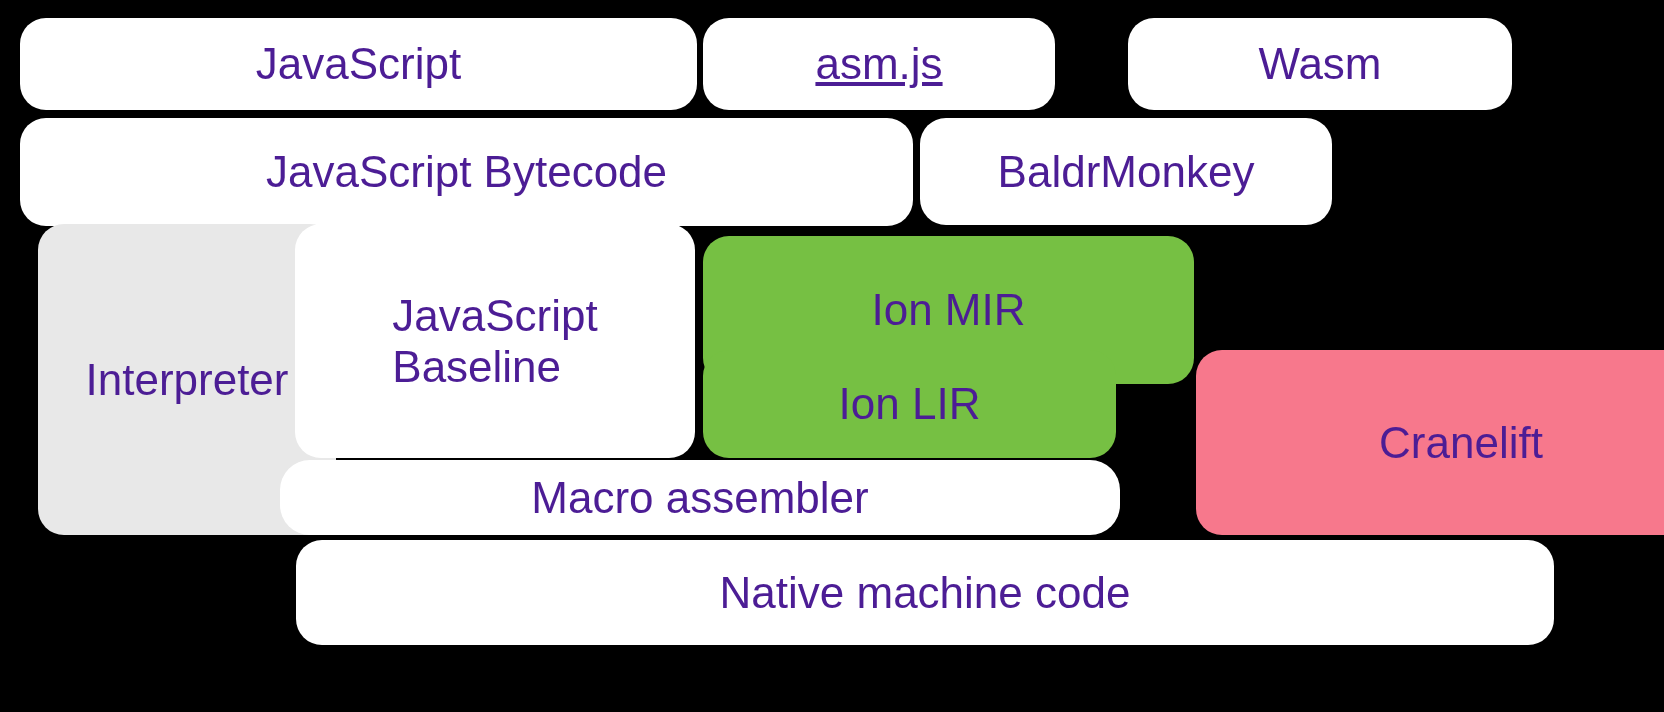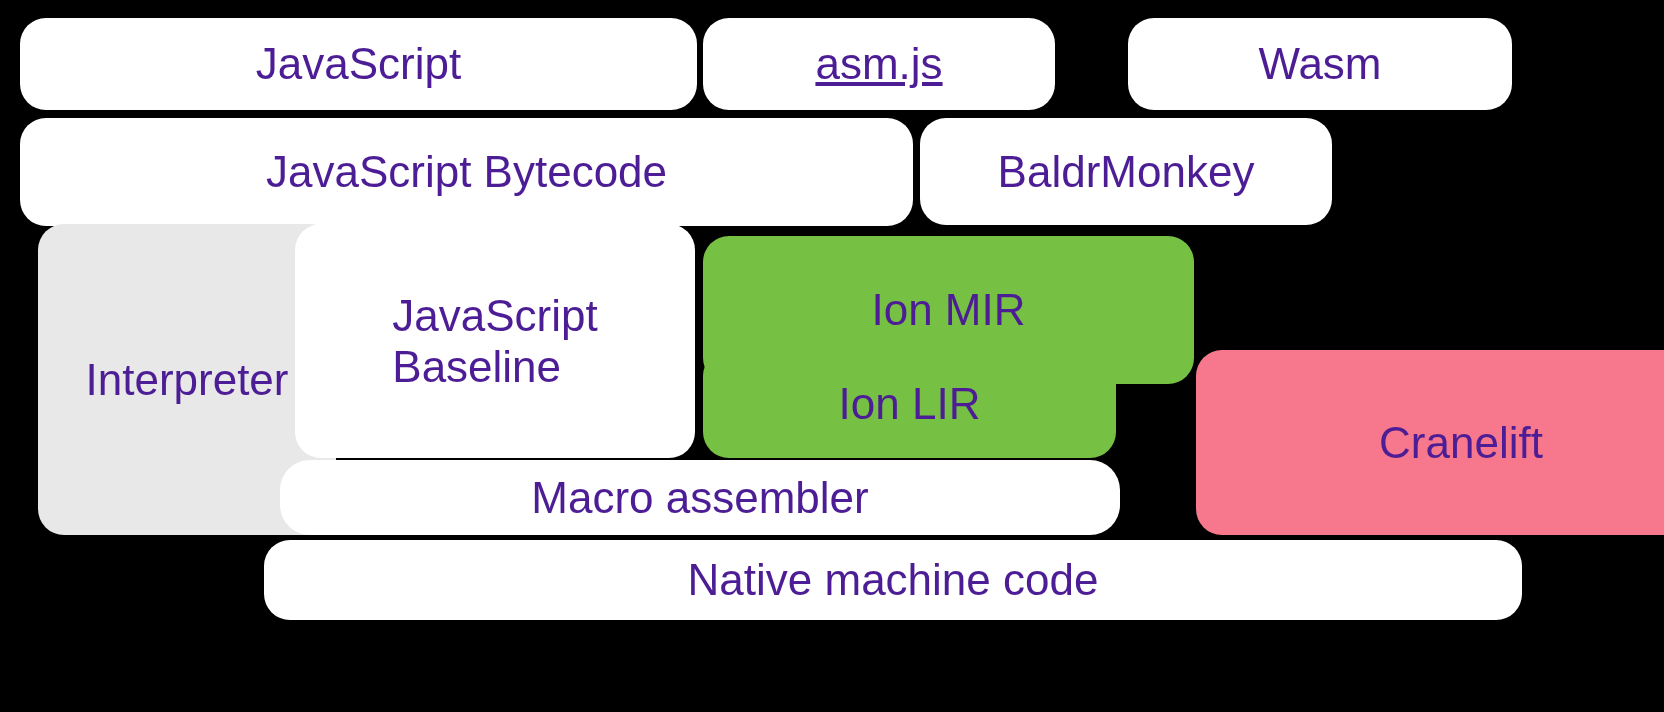--- a/index.html
+++ b/index.html
@@ -48,21 +48,21 @@
 
   
   .b-interpreter     { left: 20px;   top: 224px; width: 298px; height: 311px; margin-left: 18px; }
   .b-js-baseline     { left: 295px;  top: 224px; width: 400px; height: 234px; }
   .b-ion-mir         { left: 703px;  top: 236px; width: 491px; height: 148px; }
   .b-ion-lir         { left: 703px;  top: 350px; width: 413px; height: 108px; }
   .b-cranelift       { left: 1196px; top: 350px; width: 530px; height: 185px; }
   .b-macro-assembler { left: 280px;  top: 460px; width: 840px; height: 75px; border-radius: 30px; }
 
   
-  .b-native-code     { left: 264px;  top: 540px; width: 1258px; height: 80px; }
+  .b-native-code     { left: 296px;  top: 540px; width: 1258px; height: 105px; }
 </style>
 </head>
 <body>
 
 <div id="canvas">
 
   <div class="box fill-white b-javascript">JavaScript</div>
 
   <div class="box fill-white b-asmjs">asm.js</div>
 

